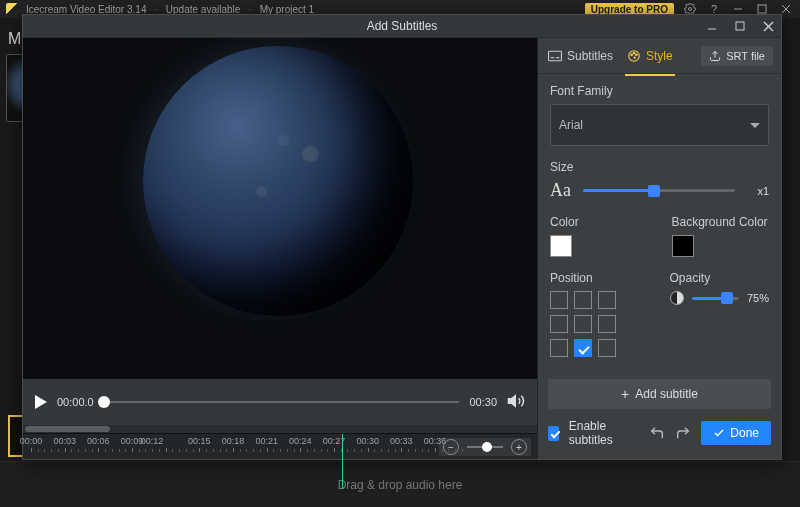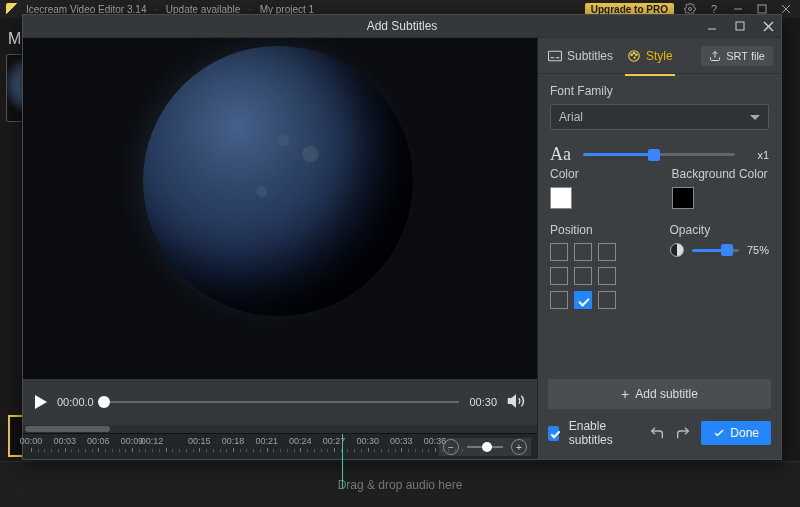--- a/index.html
+++ b/index.html
@@ -58,23 +58,23 @@
 
   
   .panel { width: 244px; background: #3b3f41; display: flex; flex-direction: column; border-left: 1px solid #222; }
   .panel-tabs { display: flex; align-items: center; height: 36px; padding: 0 8px; gap: 10px; border-bottom: 1px solid #2e3133;}
   .tab { display: flex; align-items: center; gap: 5px; font-size: 12px; color: #ccc; padding: 4px 2px; cursor: pointer; position: relative; }
   .tab.active { color: #eab308; }
   .tab.active::after { content: ""; position: absolute; left: 0; right: 0; bottom: -9px; height: 2px; background: #f2c94c; }
   .srt-btn { margin-left: auto; background: #4a4e50; padding: 4px 8px; display: flex; align-items: center; gap: 5px; font-size: 11px; color: #ddd; cursor: pointer; border-radius: 2px; }
   .panel-body { flex: 1; padding: 10px 12px; overflow: hidden; }
   .field-label { font-size: 12px; color: #ccc; margin-bottom: 6px; display: block; }
-  .select { height: 26px; background: #2f3335; border: 1px solid #555; border-radius: 2px; display: flex; align-items: center; padding: 0 8px; justify-content: space-between; color: #bbb; cursor: pointer; margin-bottom: 14px; font-size: 12px;}
+  .select { height: 42px; background: #2f3335; border: 1px solid #555; border-radius: 2px; display: flex; align-items: center; padding: 0 8px; justify-content: space-between; color: #bbb; cursor: pointer; margin-bottom: 14px; font-size: 12px;}
   .chev { width: 0; height: 0; border-left: 5px solid transparent; border-right: 5px solid transparent; border-top: 5px solid #aaa; }
-  .size-row { display: flex; align-items: center; gap: 12px; margin-bottom: 2px; }
+  .size-row { display: flex; align-items: center; gap: 12px; margin-bottom: 14px; }
   .size-aa { font-family: Georgia, serif; font-size: 18px; color: #ddd; }
   .slider { flex: 1; height: 3px; background: linear-gradient(to right,#3a84ff 0 var(--p,50%), #666 var(--p,50%) 100%); position: relative; border-radius: 2px; }
   .slider .thumb { position: absolute; left: var(--p,50%); top: 50%; width: 12px; height: 12px; background: #3a84ff; border-radius: 2px; transform: translate(-50%,-50%); }
   .sval { font-size: 11px; color: #ddd; min-width: 22px; text-align: right; }
   .row2 { display: flex; gap: 24px; margin-bottom: 14px; }
   .row2 > div { flex: 1; }
   .swatch { width: 22px; height: 22px; border: 1px solid #888; cursor: pointer; }
   .pos-grid { display: grid; grid-template-columns: repeat(3, 18px); grid-template-rows: repeat(3, 18px); gap: 6px; }
   .pos-cell { width: 18px; height: 18px; border: 1px solid #888; cursor: pointer; position: relative; }
   .pos-cell.active { background: #2486ff; border-color: #2486ff; }
@@ -310,20 +310,21 @@
         </div>
       </div>
 
       <div class="panel-body">
         <span class="field-label">Font Family</span>
         <div class="select">
           <span>Arial</span>
           <span class="chev"></span>
         </div>
 
+        <span class="field-label">Size</span>
         <div class="size-row">
           <span class="size-aa">Aa</span>
           <div class="slider" id="size-slider" style="--p: 47%;">
               <div class="thumb"></div>
             </div>
           <span class="sval">x1</span>
         </div>
 
         <div class="row2">
           <div>

